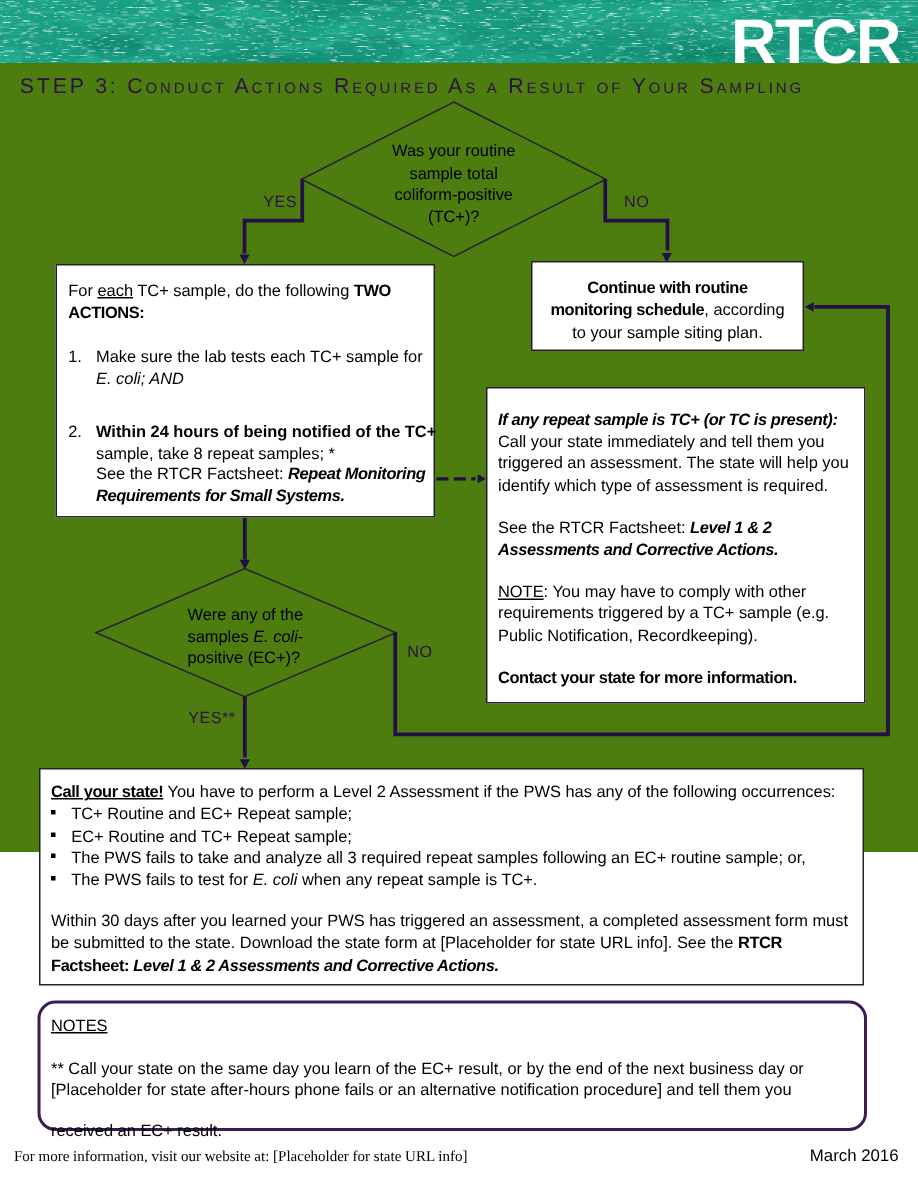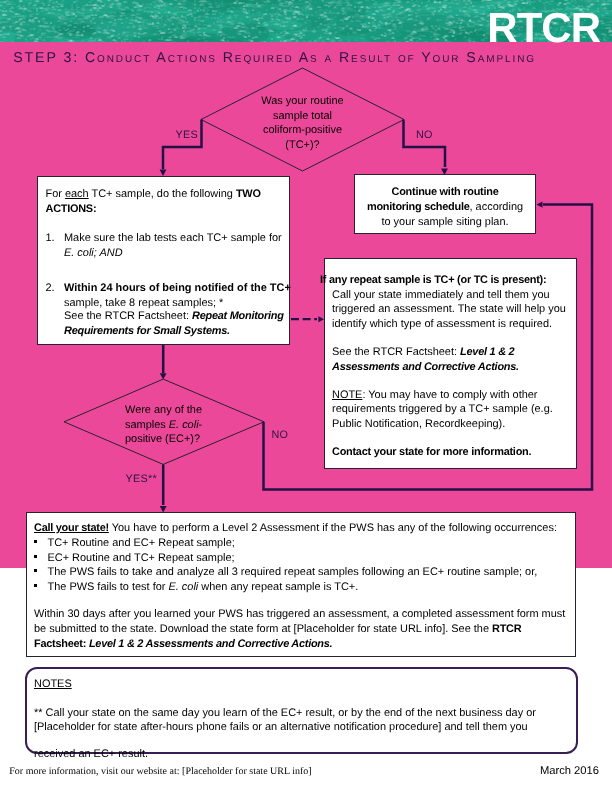--- a/index.html
+++ b/index.html
@@ -1,19 +1,19 @@
 <!DOCTYPE html>
 <html><head>
 <meta charset="utf-8">
 <style>
   html,body{margin:0;padding:0;background:#fff;}
   body{width:612px;height:792px;position:relative;overflow:hidden;
        font-family:"Liberation Sans",sans-serif;color:#000;
        -webkit-font-smoothing:antialiased;text-rendering:geometricPrecision;}
-  #page{position:absolute;left:0;top:0;width:612px;height:568px;background:#ec4899;}
+  #page{position:absolute;left:0;top:0;width:612px;height:568px;background:#4d7c0f;}
   .abs{position:absolute;}
   #banner{left:0;top:0;width:612px;height:42px;overflow:hidden;background:#1a9c80;}
   #banner svg{display:block;width:612px;height:42px;}
   #logo{left:0;top:1px;width:600px;height:42px;overflow:visible;text-align:right;
         font-weight:bold;font-size:42px;line-height:53px;letter-spacing:-1px;color:#ffffff;}
   #title{left:13.2px;top:50px;width:596px;
          font-weight:normal;font-size:14.2px;line-height:16px;color:#2b1344;
          font-variant:small-caps;letter-spacing:1.9px;white-space:nowrap;}
   .node{position:absolute;box-sizing:border-box;border:1.1px solid #272231;background:#fff;}
   svg#wires{position:absolute;left:0;top:0;width:612px;height:792px;pointer-events:none;}
@@ -2621,21 +2621,21 @@
 <div class="ln" style="left:45.5px;top:283.2px;">2.</div>
 <div class="ln" style="left:64px;top:283.2px;font-weight:bold;">Within 24 hours of being notified of the TC+</div>
 <div class="ln" style="left:64px;top:297.7px;">sample, take 8 repeat samples; *</div>
 <div class="ln" style="left:64px;top:311.2px;">See the RTCR Factsheet: <i><b>Repeat Monitoring</b></i></div>
 <div class="ln" style="left:64px;top:325.5px;"><i><b>Requirements for Small Systems.</b></i></div>
 <div class="node" style="left:354px;top:174px;width:182px;height:60px;"></div>
 <div class="ln ctr" style="left:354px;top:186.9px;width:182px;"><b>Continue with routine</b></div>
 <div class="ln ctr" style="left:354px;top:201.7px;width:182px;"><b>monitoring schedule</b>, according</div>
 <div class="ln ctr" style="left:354px;top:216.5px;width:182px;">to your sample siting plan.</div>
 <div class="node" style="left:324px;top:258px;width:253px;height:211px;"></div>
-<div class="ln" style="left:320px;top:275.3px;"><b>If any repeat sample is TC+ (or TC is present):</b></div>
+<div class="ln" style="left:332px;top:275.3px;font-style:italic;"><b>If any repeat sample is TC+ (or TC is present):</b></div>
 <div class="ln" style="left:332px;top:289.7px;">Call your state immediately and tell them you</div>
 <div class="ln" style="left:332px;top:304.1px;">triggered an assessment. The state will help you</div>
 <div class="ln" style="left:332px;top:318.5px;">identify which type of assessment is required.</div>
 <div class="ln" style="left:332px;top:347.3px;">See the RTCR Factsheet: <i><b>Level 1 &amp; 2</b></i></div>
 <div class="ln" style="left:332px;top:361.7px;"><i><b>Assessments and Corrective Actions.</b></i></div>
 <div class="ln" style="left:332px;top:389.8px;"><u>NOTE</u>: You may have to comply with other</div>
 <div class="ln" style="left:332px;top:404.2px;">requirements triggered by a TC+ sample (e.g.</div>
 <div class="ln" style="left:332px;top:418.6px;">Public Notification, Recordkeeping).</div>
 <div class="ln" style="left:332px;top:447.4px;"><b>Contact your state for more information.</b></div>
 <div class="ln" style="left:125px;top:405.4px;">Were any of the</div>

